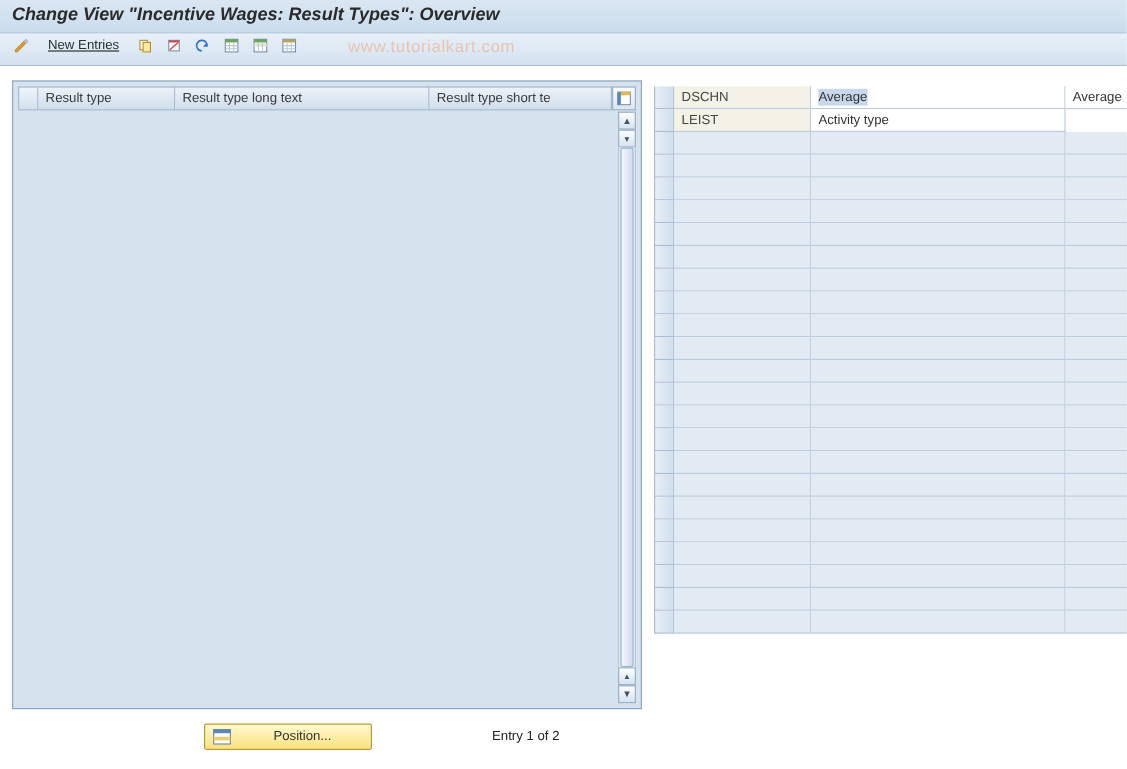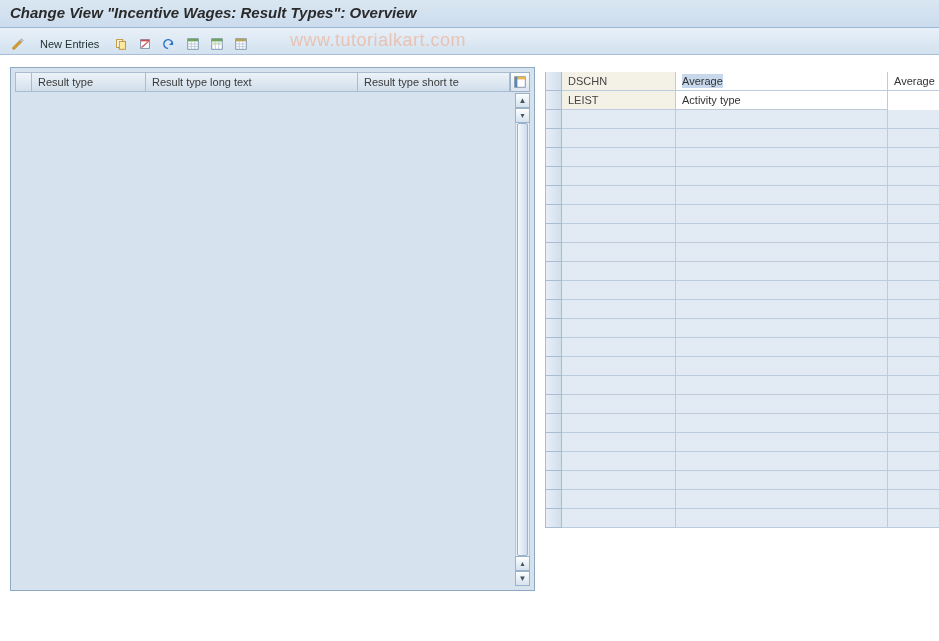--- a/index.html
+++ b/index.html
@@ -26,24 +26,25 @@
     font-size: 15px;
     color: #2a2a2a;
   }
 
   
   .toolbar {
     background: linear-gradient(#e8f0f8, #d3e2ef);
     border-bottom: 1px solid #a8bfd7;
     height: 26px;
     display: flex;
-    align-items: flex-end;
+    align-items: flex-start;
     padding: 0 8px;
     gap: 4px;
     position: relative;
+    text-decoration: underline;
   }
   .tb-btn {
     width: 20px;
     height: 20px;
     display: inline-flex;
     align-items: center;
     justify-content: center;
     border-radius: 2px;
     cursor: pointer;
   }
@@ -54,21 +55,21 @@
     align-items: center;
     cursor: pointer;
     font-size: 11px;
     color: #233;
   }
 
   .watermark {
     position: absolute;
     left: 290px;
     top: 2px;
-    font-size: 18px;
+    font-size: 14px;
     font-family: "Segoe UI", Arial, sans-serif;
     color: rgba(255,120,60,0.35);
     letter-spacing: 0.5px;
     pointer-events: none;
     user-select: none;
   }
 
   
   .content {
     padding: 12px 10px 0 10px;
@@ -568,13 +569,24 @@
             </div>
             <span class="vscroll-btn">▴</span>
             <span class="vscroll-btn">▼</span>
           </div>
         </div>
 
       </div>
     </div>
   </div>
 
+  <div class="footer">
+    <span class="position-btn">
+      <svg class="ico16" viewBox="0 0 16 16">
+        <rect x="1" y="2" width="14" height="12" fill="#fff" stroke="#7a8aa0"></rect>
+        <rect x="1" y="2" width="14" height="3" fill="#5a86b8"></rect>
+        <rect x="1" y="8" width="14" height="3" fill="#e9cf6d"></rect>
+      </svg>
+      <span class="lbl">Position...</span>
+    </span>
+    <span class="entry-counter">Entry 1 of 2</span>
+  </div>
 </div>
 
 </body></html>

